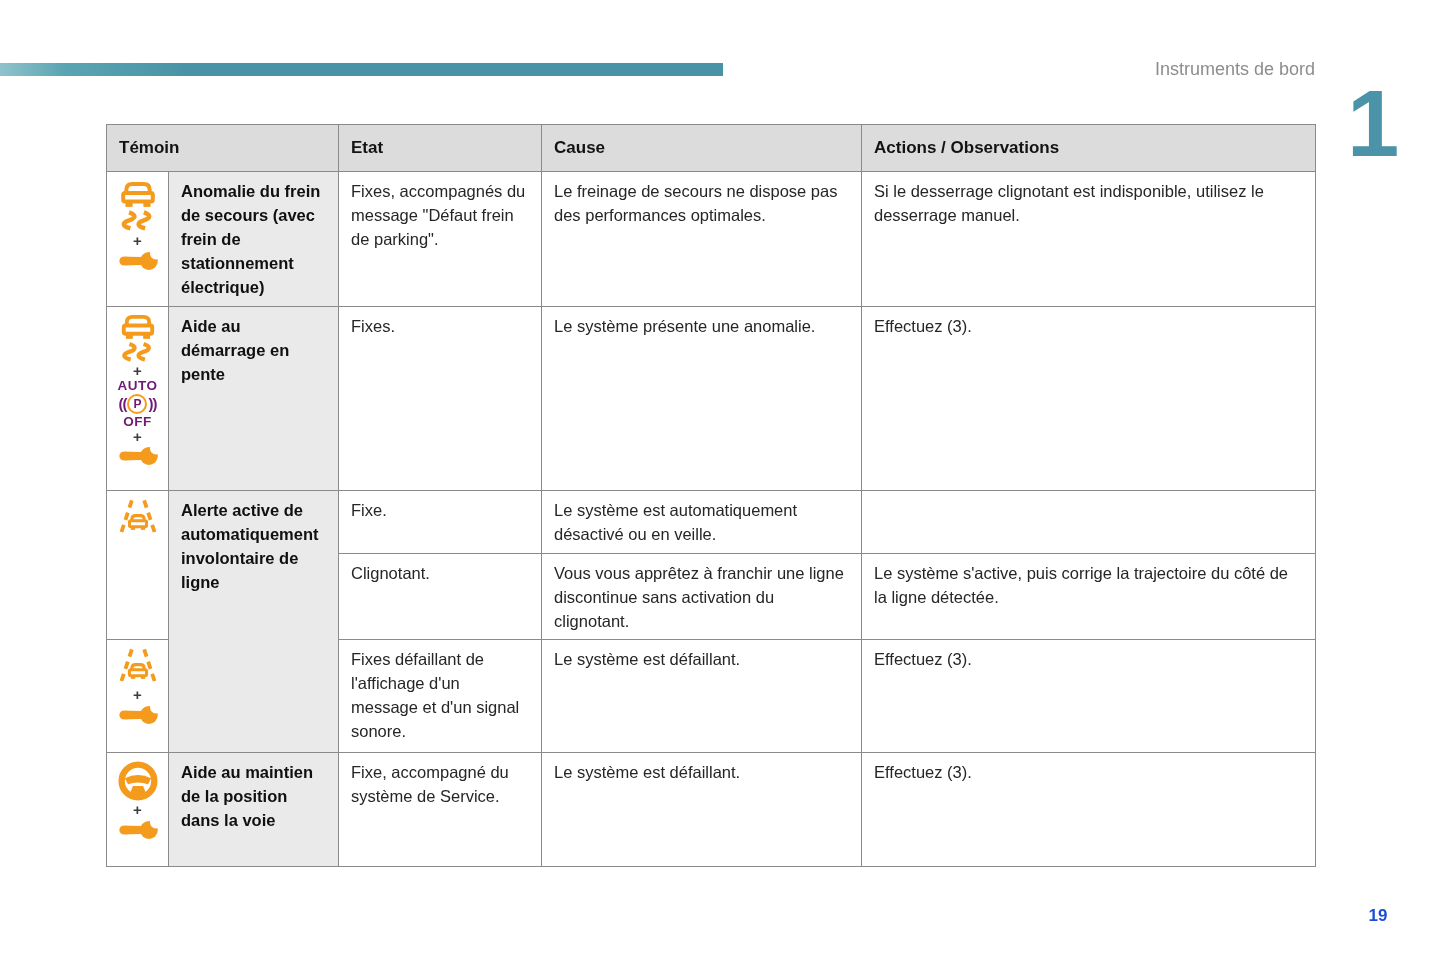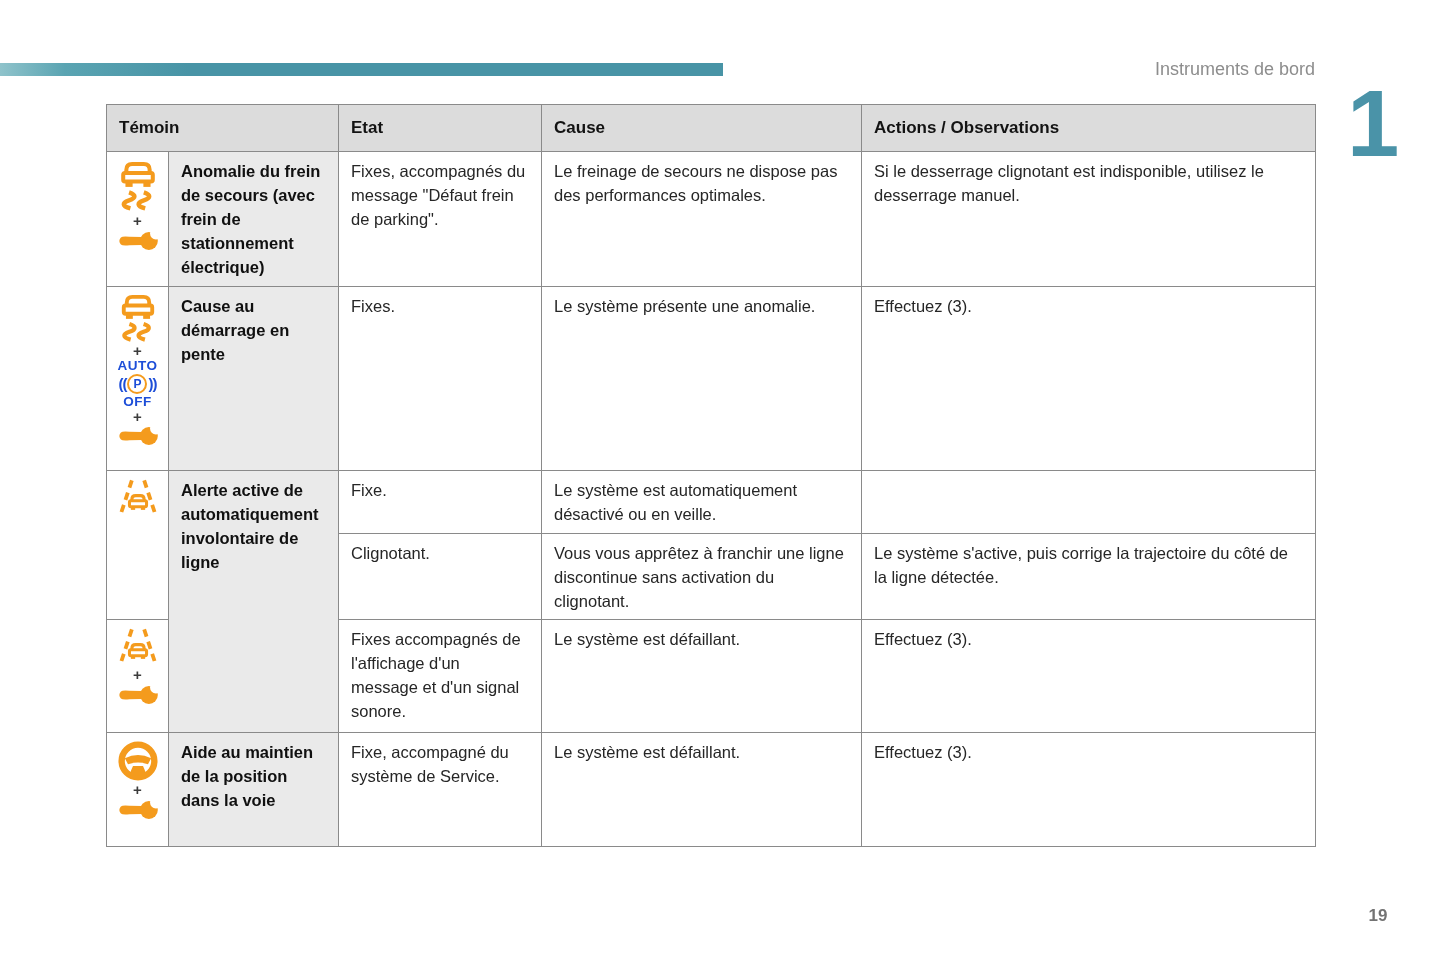--- a/index.html
+++ b/index.html
@@ -5,40 +5,40 @@
   html,body{margin:0;padding:0;background:#ffffff;}
   .page{position:relative;width:1445px;height:977px;background:#fff;overflow:hidden;
         font-family:"Liberation Sans",sans-serif;}
 
   .top-bar{position:absolute;left:0;top:63px;width:723px;height:13px;
            background:linear-gradient(90deg,#8fc3cb 0%,#5aa4b2 9%,#4894a6 26%,#4894a6 100%);}
   .header-right{position:absolute;top:59px;right:130px;font-size:18px;color:#8d8d8d;margin-left:32px;}
   .chapter-num{position:absolute;left:1347px;top:86px;font-size:94px;font-weight:bold;
                color:#4a93a8;line-height:0.8;}
   .page-num{position:absolute;left:1358px;top:906px;width:40px;text-align:center;
-            font-size:17px;font-weight:bold;color:#737373;}
-
-  table.manual{position:absolute;left:106px;top:104px;width:1209px;
+            font-size:17px;font-weight:bold;color:#1d4ed8;}
+
+  table.manual{position:absolute;left:106px;top:124px;width:1209px;
                border-collapse:collapse;table-layout:fixed;}
   .manual th,.manual td{border:1px solid #8a8a8a;}
   .manual th{background:#dcdcdc;font-size:17px;font-weight:bold;color:#131313;
              text-align:left;vertical-align:middle;padding:0 0 0 12px;height:46px;}
   .manual td{vertical-align:top;font-size:16.5px;line-height:24px;color:#262626;
              padding:7px 12px 6px 12px;background:#fff;}
   .manual td.icon-cell{padding:0 2px;text-align:center;}
   .manual td.label-cell{background:#eaeaea;font-weight:bold;color:#101010;margin-left:24px;}
   tr.hr0{height:47px} tr.hr1{height:135px} tr.hr2{height:184px} tr.hr3{height:63px}
   tr.hr4{height:77px} tr.hr5{height:113px} tr.hr6{height:114px}
 
   .icon-stack{display:flex;flex-direction:column;align-items:center;gap:3px;padding-top:8px;}
   .icon-stack.tight{gap:2px;padding-top:6px;}
   .ic{display:block;}
   .plus{color:#3c3c3c;font-size:15px;font-weight:bold;line-height:12px;}
 
-  .auto-p{color:#1d4ed8;font-weight:bold;text-align:center;}
+  .auto-p{color:#701a75;font-weight:bold;text-align:center;}
   .ap-line{font-size:13.5px;line-height:14px;letter-spacing:.5px;}
   .ap-mid{display:flex;align-items:center;justify-content:center;height:22px;}
   .ap-paren{font-size:15px;letter-spacing:-1px;}
   .p-ring{display:inline-block;width:16px;height:16px;border:2.5px solid #f49b1d;
           border-radius:50%;line-height:16px;font-size:12px;text-align:center;margin:0 1px;}
 </style>
 </head>
 <body>
 
 <svg width="0" height="0" style="position:absolute">
@@ -134,21 +134,21 @@
                   <span class="ap-paren">))</span>
                 </div>
             <div class="ap-line">OFF</div>
           </div>
           <span class="plus">+</span>
           <svg class="ic" width="42" height="22">
                 <use href="#sym-wrench"></use>
               </svg>
         </div>
       </td>
-      <td class="label-cell">Cause au démarrage en pente</td>
+      <td class="label-cell">Aide au démarrage en pente</td>
       <td>Fixes.</td>
       <td>Le système présente une anomalie.</td>
       <td>Effectuez (3).</td>
     </tr>
 
     <tr class="hr3">
       <td class="icon-cell" rowspan="2">
         <div class="icon-stack">
           <svg class="ic" width="42" height="38">
                 <use href="#sym-lane"></use>
@@ -172,21 +172,21 @@
         <div class="icon-stack">
           <svg class="ic" width="42" height="38">
                 <use href="#sym-lane"></use>
               </svg>
           <span class="plus">+</span>
           <svg class="ic" width="42" height="22">
                 <use href="#sym-wrench"></use>
               </svg>
         </div>
       </td>
-      <td>Fixes accompagnés de l'affichage d'un message et d'un signal sonore.</td>
+      <td>Fixes défaillant de l'affichage d'un message et d'un signal sonore.</td>
       <td>Le système est défaillant.</td>
       <td>Effectuez (3).</td>
     </tr>
 
     <tr class="hr6">
       <td class="icon-cell">
         <div class="icon-stack">
           <svg class="ic" width="40" height="40">
                 <use href="#sym-wheel"></use>
               </svg>

